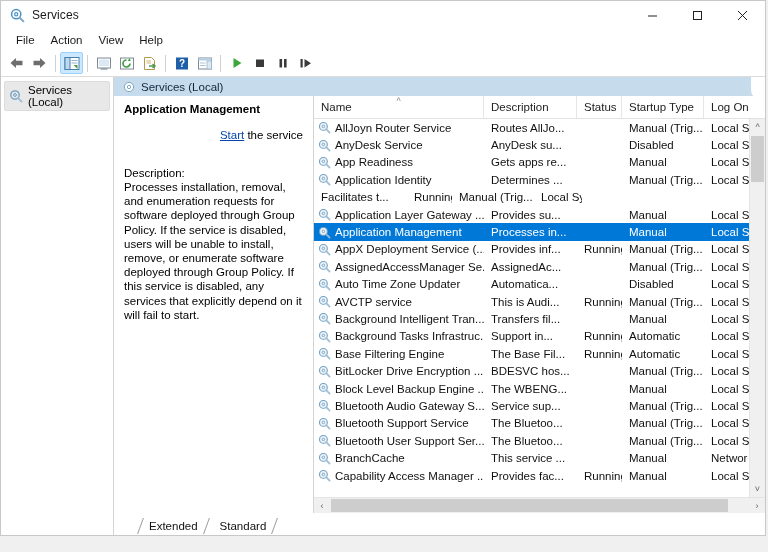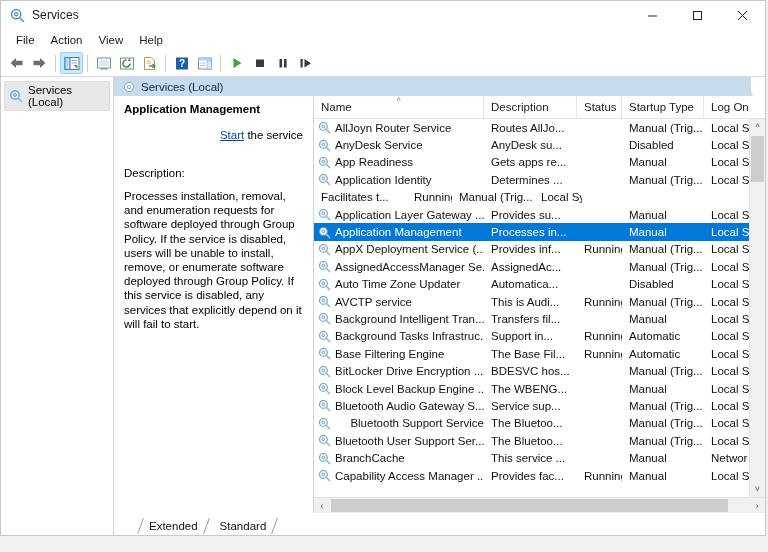--- a/index.html
+++ b/index.html
@@ -203,21 +203,21 @@
   .action-line {
     font-size: 11.5px;
     margin-bottom: 26px;
     text-align: right;
   }
   .action-link {
     color: #0645ad;
     text-decoration: underline;
     cursor: pointer;
   }
-  .desc-label { font-size: 11.5px; margin-bottom: 10px; }
+  .desc-label { font-size: 11.5px; margin-bottom: 1px; }
   .desc-body {
     font-size: 11.5px;
     line-height: 14.2px;
     color: #000;
   }
 
   
   .list-pane {
     flex: 1;
     display: flex;
@@ -823,21 +823,21 @@
                         </svg>
                       </span>
                       <span>Bluetooth Audio Gateway S...</span>
                     </div>
                     <div class="cell" style="width: 93px;">Service sup...</div>
                     <div class="cell" style="width: 45px;"></div>
                     <div class="cell" style="width: 82px;">Manual (Trig...</div>
                     <div class="cell" style="width: 48px;">Local Se</div>
                   </div>
                   <div class="lv-row">
-                    <div class="cell name" style="width: 170px; justify-content: space-between;">
+                    <div class="cell name" style="width: 170px;">
                       <span style="display: inline-flex;">
                         <svg class="svc-ico" width="13" height="13" viewBox="0 0 13 13">
                           <circle cx="5.4" cy="5.4" r="3.9" fill="#eef5fa" stroke="#6f9fc2" stroke-width="1.1"></circle>
                           <circle cx="5.4" cy="5.4" r="1.3" fill="none" stroke="#6f9fc2" stroke-width="0.9"></circle>
                           <path d="M8.2 8.2 L11.6 11.6" stroke="#9dbdd6" stroke-width="1.7" stroke-linecap="round"></path>
                         </svg>
                       </span>
                       <span>Bluetooth Support Service</span>
                     </div>
                     <div class="cell" style="width: 93px;">The Bluetoo...</div>

